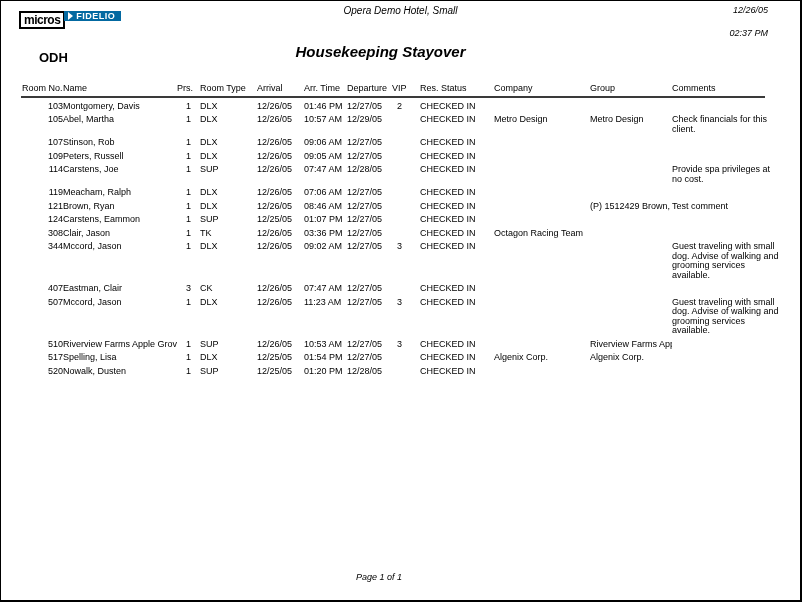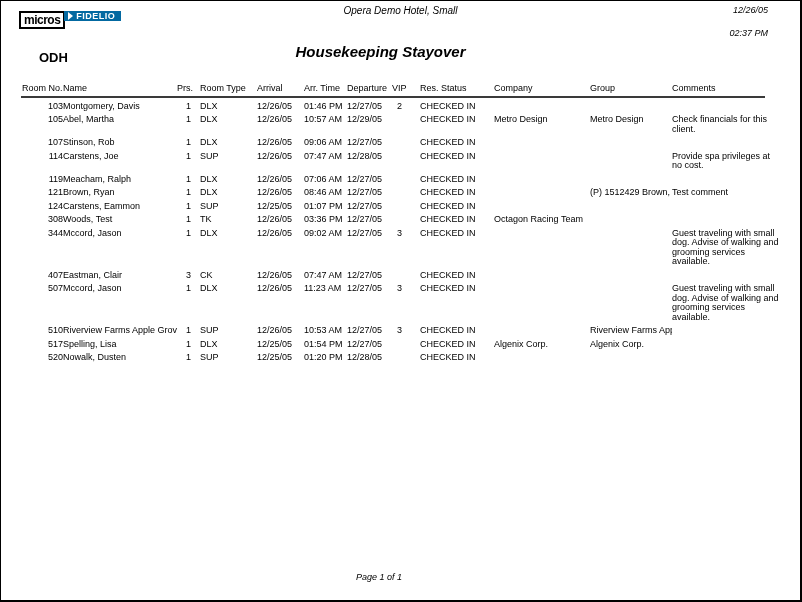--- a/index.html
+++ b/index.html
@@ -154,20 +154,34 @@
           <td class="c4">12/26/05</td>
           <td class="c5">09:06 AM</td>
           <td class="c6">12/27/05</td>
           <td class="c7"></td>
           <td class="c8">CHECKED IN</td>
           <td class="c9"></td>
           <td class="c10"></td>
           <td class="c11"></td>
         </tr>
         <tr>
+          <td class="c0">109</td>
+          <td class="c1">Peters, Russell</td>
+          <td class="c2">1</td>
+          <td class="c3">DLX</td>
+          <td class="c4">12/26/05</td>
+          <td class="c5">09:05 AM</td>
+          <td class="c6">12/27/05</td>
+          <td class="c7"></td>
+          <td class="c8">CHECKED IN</td>
+          <td class="c9"></td>
+          <td class="c10"></td>
+          <td class="c11"></td>
+        </tr>
+        <tr>
           <td class="c0">114</td>
           <td class="c1">Carstens, Joe</td>
           <td class="c2">1</td>
           <td class="c3">SUP</td>
           <td class="c4">12/26/05</td>
           <td class="c5">07:47 AM</td>
           <td class="c6">12/28/05</td>
           <td class="c7"></td>
           <td class="c8">CHECKED IN</td>
           <td class="c9"></td>
@@ -211,21 +225,21 @@
           <td class="c5">01:07 PM</td>
           <td class="c6">12/27/05</td>
           <td class="c7"></td>
           <td class="c8">CHECKED IN</td>
           <td class="c9"></td>
           <td class="c10"></td>
           <td class="c11"></td>
         </tr>
         <tr>
           <td class="c0">308</td>
-          <td class="c1">Woods, Test</td>
+          <td class="c1">Clair, Jason</td>
           <td class="c2">1</td>
           <td class="c3">TK</td>
           <td class="c4">12/26/05</td>
           <td class="c5">03:36 PM</td>
           <td class="c6">12/27/05</td>
           <td class="c7"></td>
           <td class="c8">CHECKED IN</td>
           <td class="c9">Octagon Racing Team</td>
           <td class="c10"></td>
           <td class="c11"></td>

